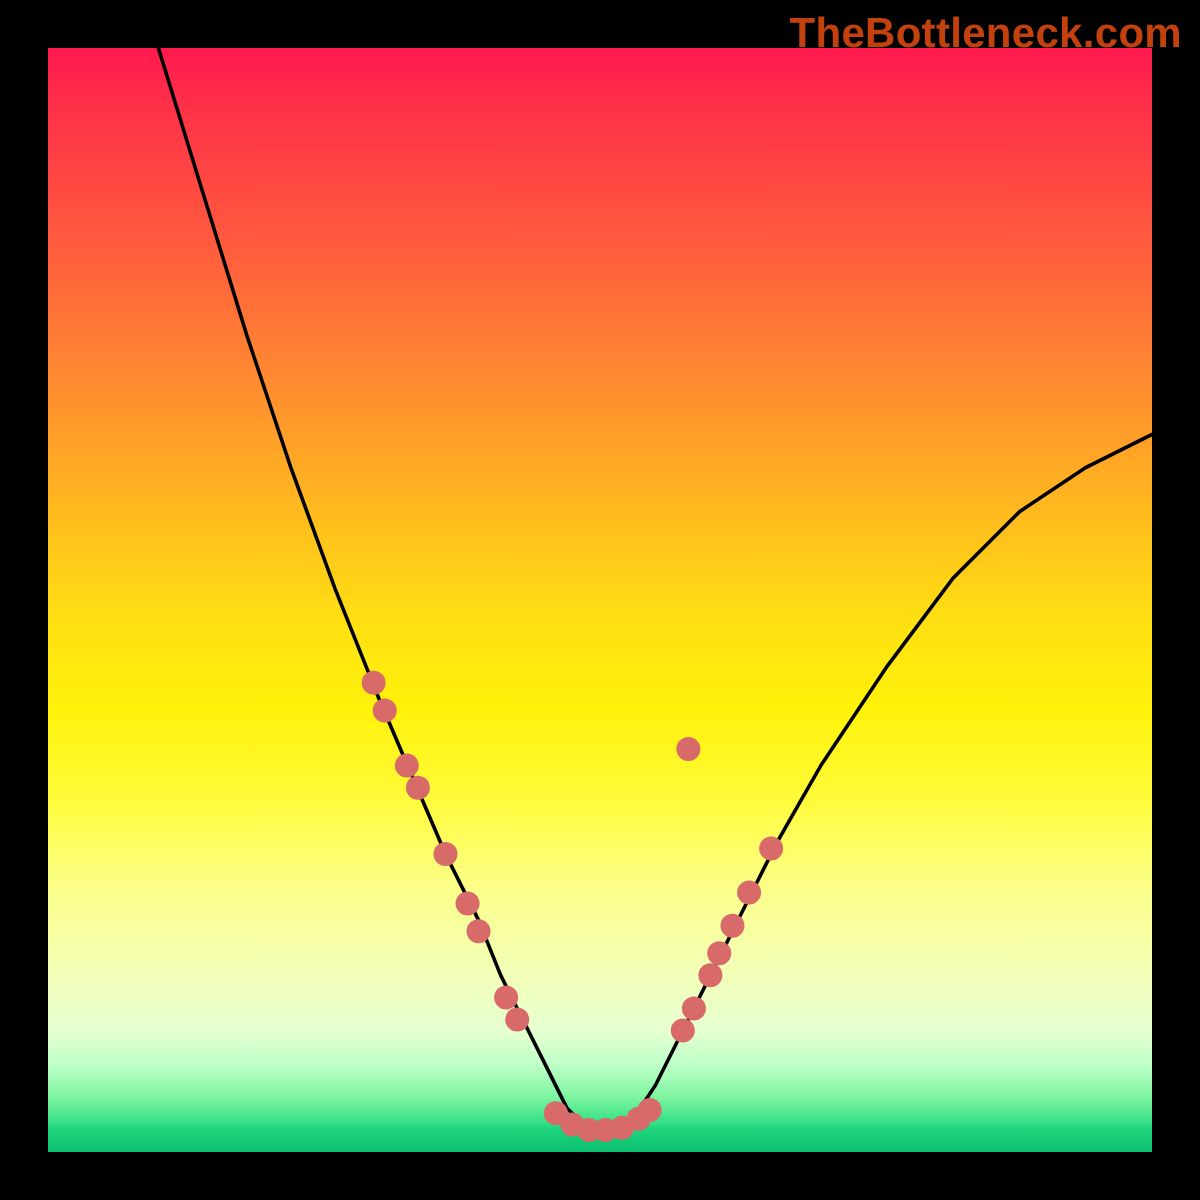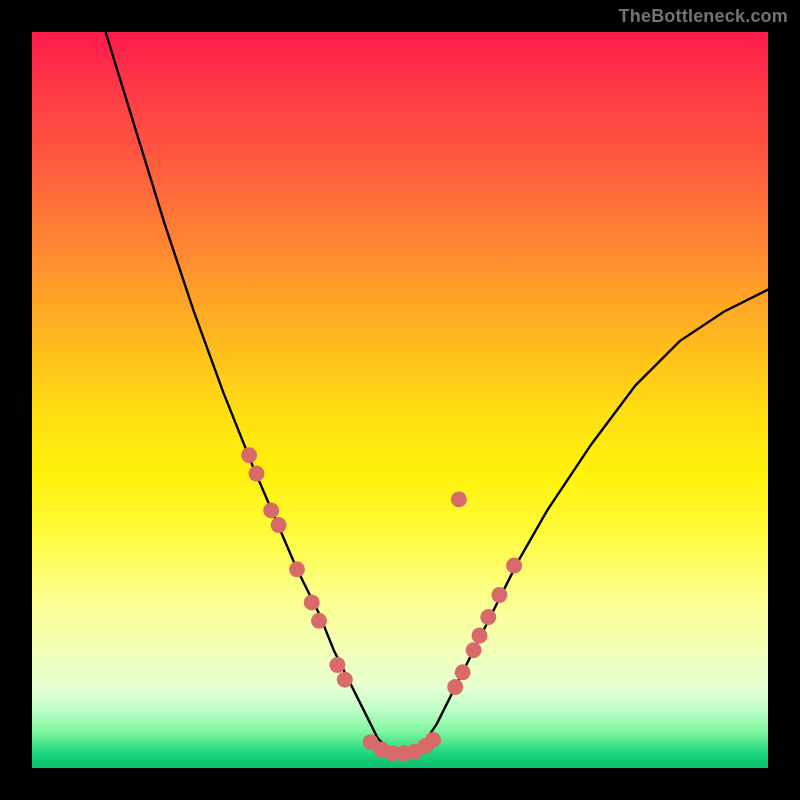--- a/index.html
+++ b/index.html
@@ -47,22 +47,22 @@
       #3ee38a 97%,
       #1fd47e 98%,
       #12c975 99%,
       #0bc06f 100%
     );
   }
   .watermark {
     position: absolute;
     top: 6px;
     right: 12px;
-    color: #737373;
-    font-size: 18px;
+    color: #c2410c;
+    font-size: 28px;
     font-weight: 600;
     letter-spacing: 0.2px;
     user-select: none;
   }
   svg.curve {
     position: absolute;
     inset: 0;
     width: 736px;
     height: 736px;
   }

